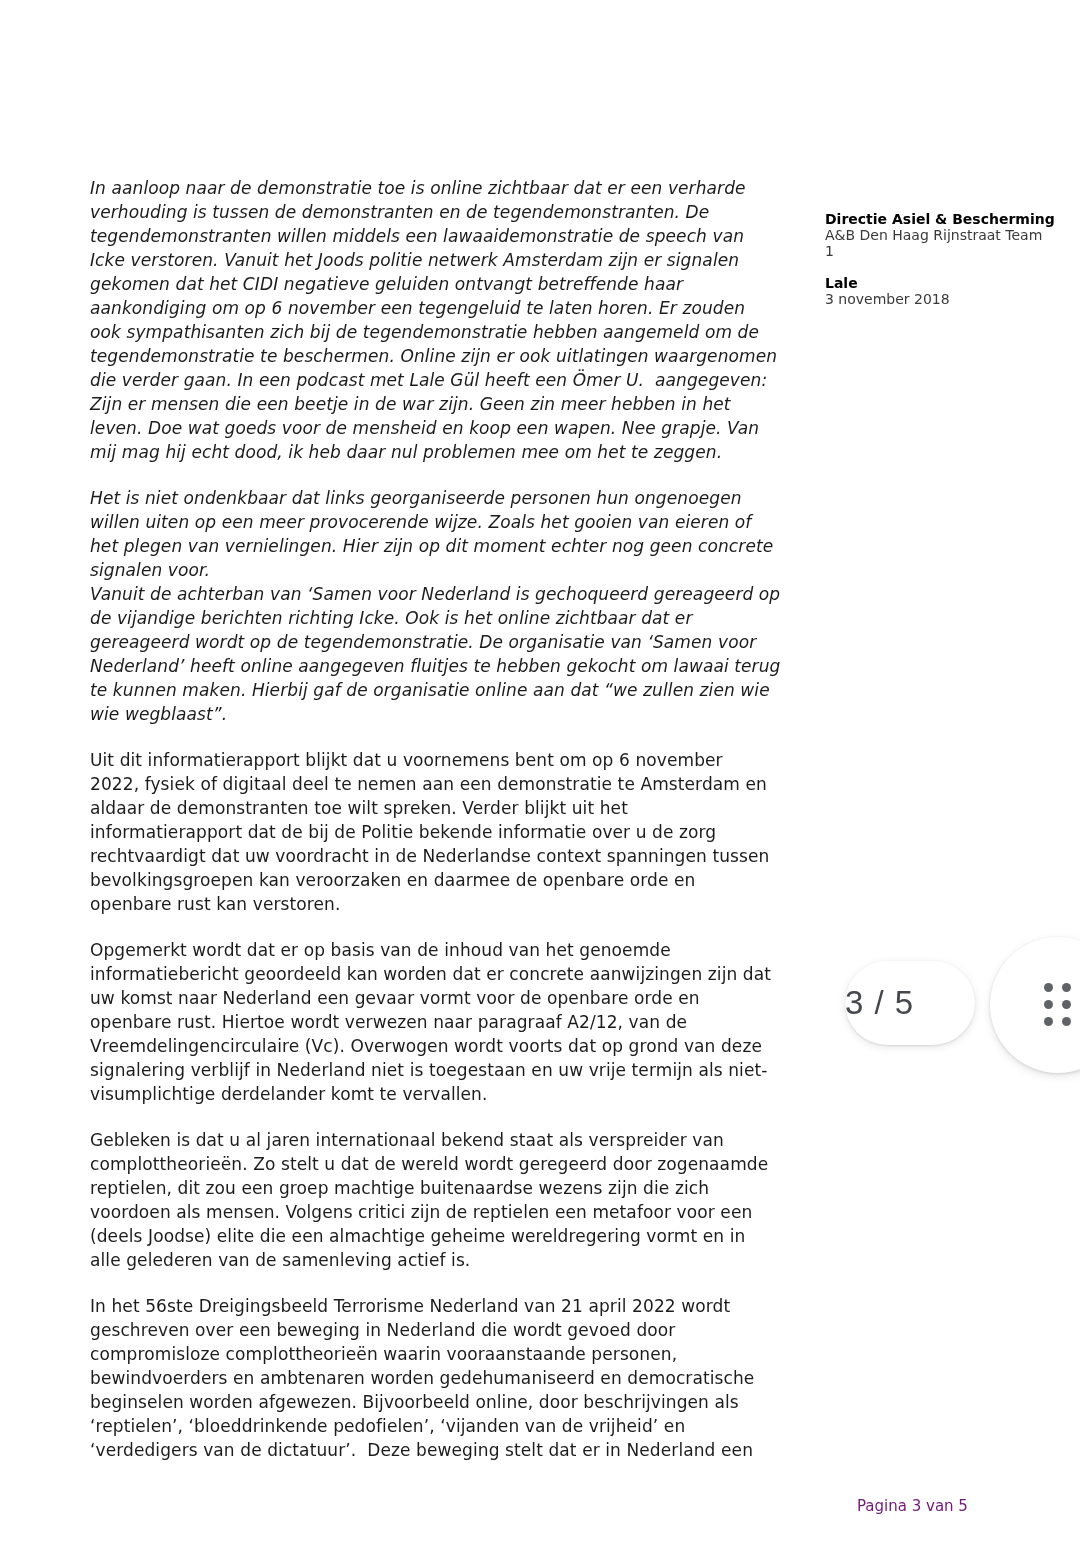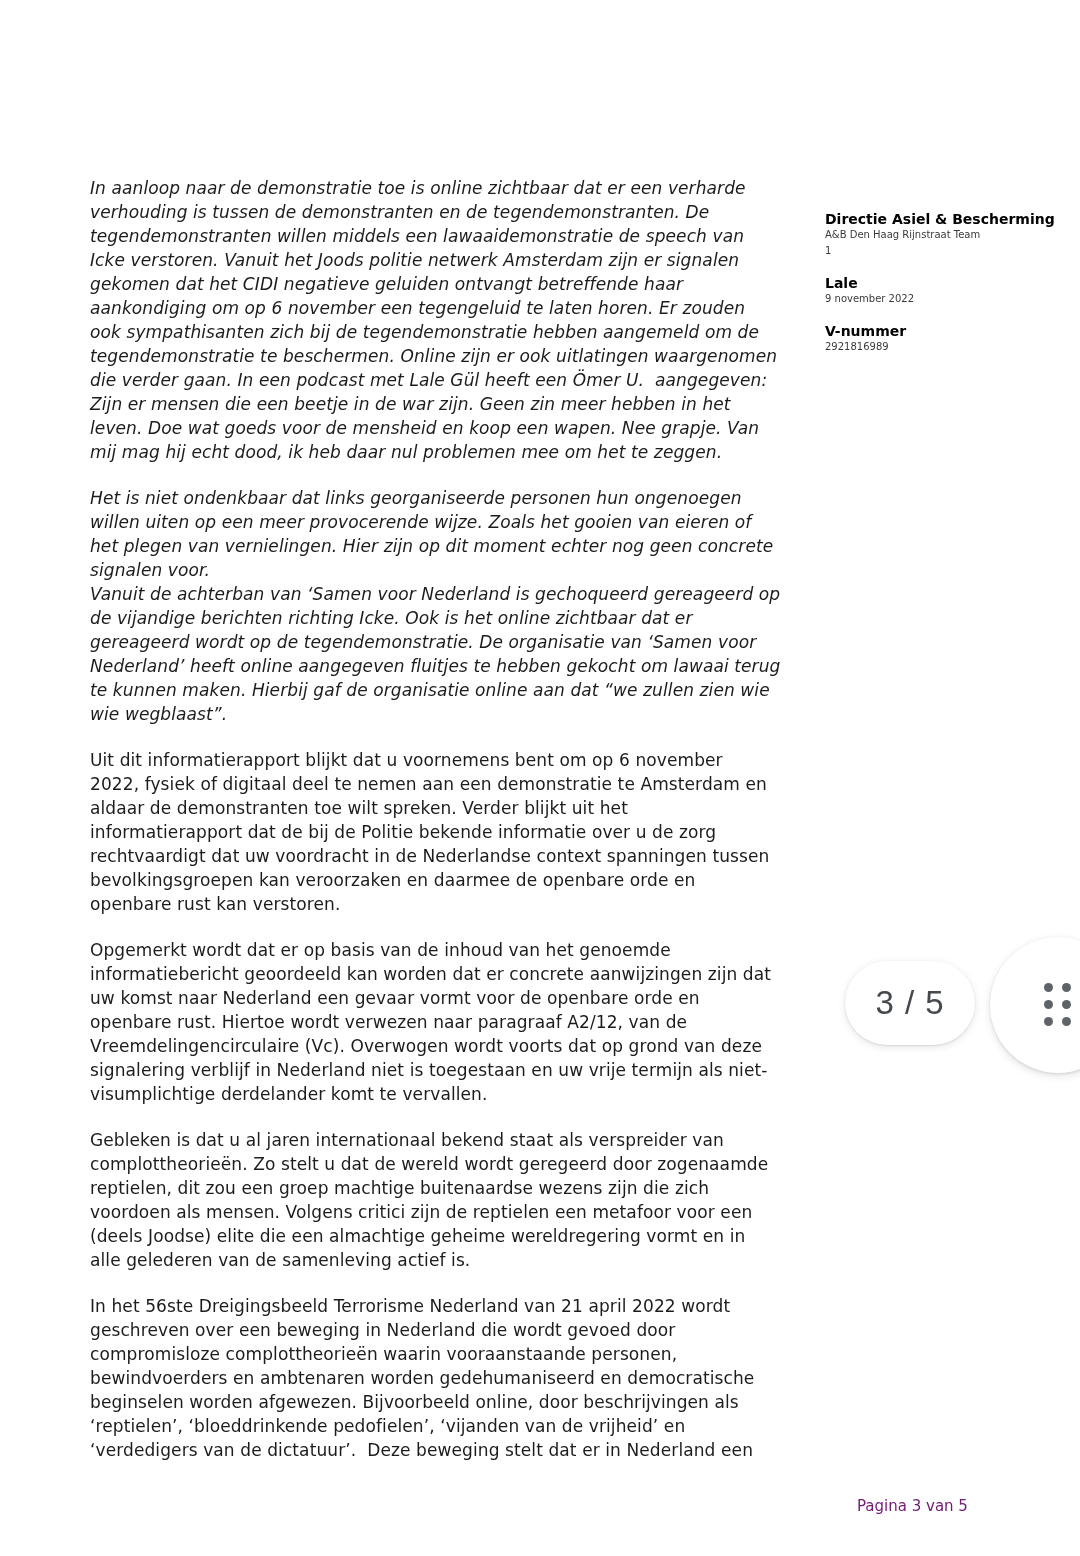--- a/index.html
+++ b/index.html
@@ -41,39 +41,38 @@
   .meta-group { margin-bottom: 16px; }
   .meta-label {
     font-family: "DejaVu Sans", sans-serif;
     font-weight: bold;
     font-size: 14px;
     line-height: 16px;
     color: #000000;
     white-space: pre;
   }
   .meta-value {
-    font-size: 10px;
+    font-size: 14px;
     line-height: 16px;
     color: #3a3a3a;
     white-space: pre-line;
   }
 
   
   .page-pill {
     position: absolute;
     left: 845px;
     top: 961px;
     width: 130px;
     height: 84px;
     background: #ffffff;
     border-radius: 42px;
     box-shadow: 0 1px 2px rgba(0,0,0,0.10), 0 2px 8px rgba(0,0,0,0.10);
     display: flex;
     align-items: center;
-    justify-content: center;
     font-family: "Liberation Sans", sans-serif;
     font-size: 33px;
     color: #45494d;
     letter-spacing: 1px;
   }
 
   
   .fab-circle {
     position: absolute;
     left: 990px;
@@ -170,25 +169,21 @@
   </div>
 
   <div class="meta">
     <div class="meta-group">
       <div class="meta-label">Directie Asiel &amp; Bescherming</div>
       <div class="meta-value">A&amp;B Den Haag Rijnstraat Team
 1</div>
     </div>
     <div class="meta-group">
       <div class="meta-label">Lale</div>
-      <div class="meta-value">9 november 2022</div>
-    </div>
-    <div class="meta-group">
-      <div class="meta-label">V-nummer</div>
-      <div class="meta-value">2921816989</div>
+      <div class="meta-value">3 november 2018</div>
     </div>
   </div>
 
   <div class="page-pill">
     <span>3 / 5</span>
   </div>
 
   <div class="fab-circle">
     <div class="dots-grid">
       <div class="dot"></div>

